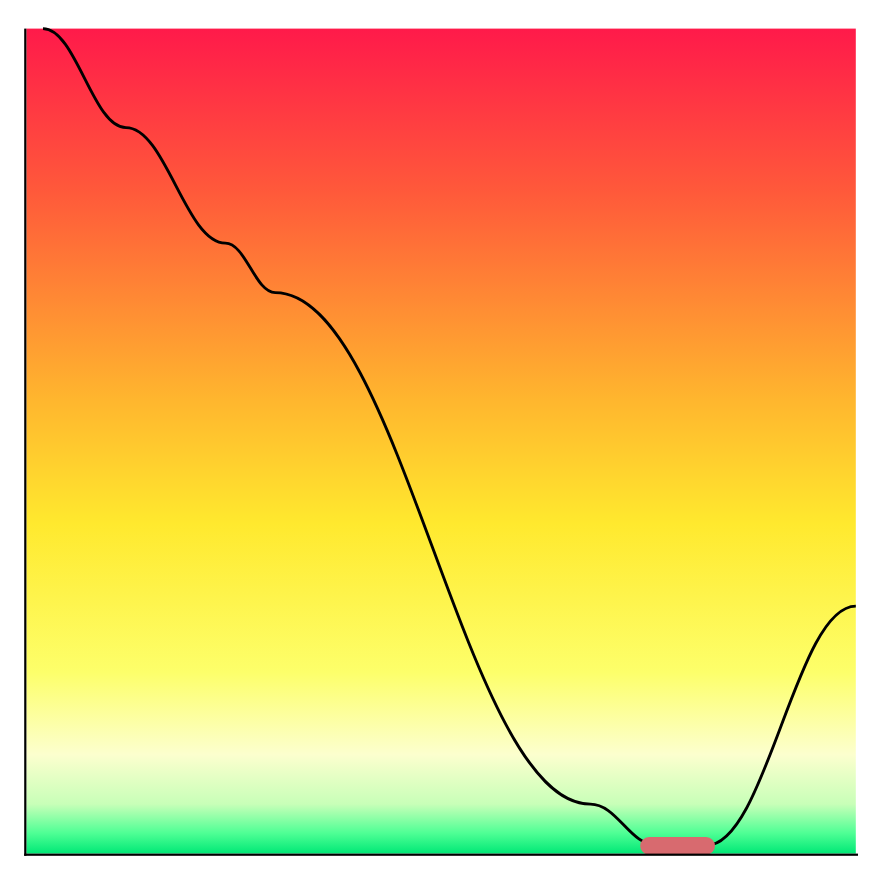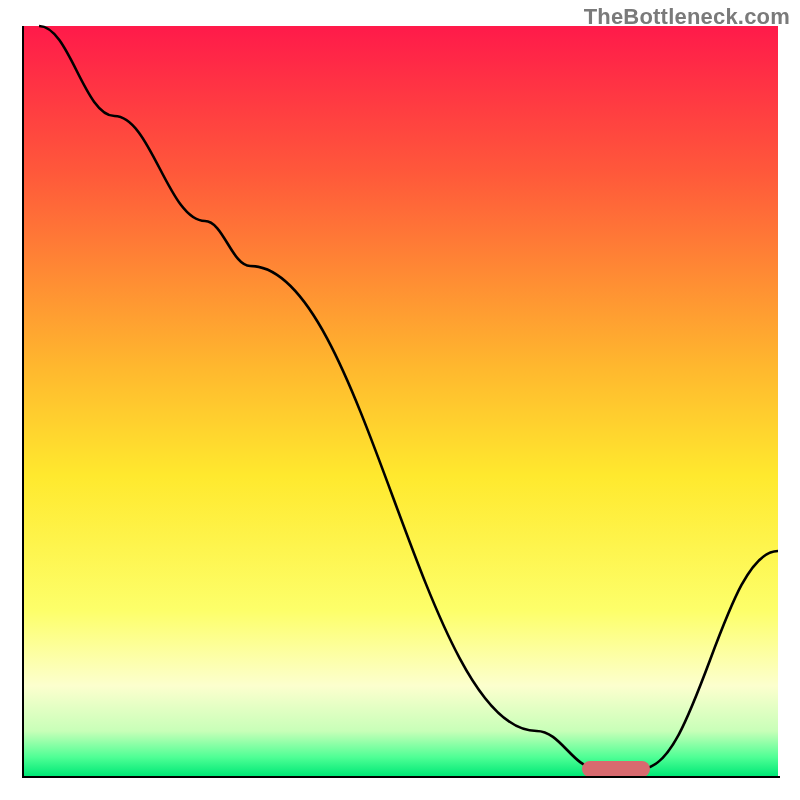--- a/index.html
+++ b/index.html
@@ -46,21 +46,20 @@
     position: absolute;
     left: 0; top: 0;
     width: 800px; height: 800px;
   }
 </style>
 </head>
 <body>
 
 <div class="chart-container">
 
-  <div class="watermark">TheBottleneck.com</div>
 
   <svg class="curve" viewBox="0 0 800 800">
     <defs>
       <linearGradient id="bg-grad" x1="0" y1="0" x2="0" y2="1">
           <stop offset="0%" stop-color="#ff1a4a"></stop>
           <stop offset="20%" stop-color="#ff5a3a"></stop>
           <stop offset="45%" stop-color="#ffb62e"></stop>
           <stop offset="60%" stop-color="#ffe92e"></stop>
           <stop offset="78%" stop-color="#fdff6a"></stop>
           <stop offset="88%" stop-color="#fcffce"></stop>

